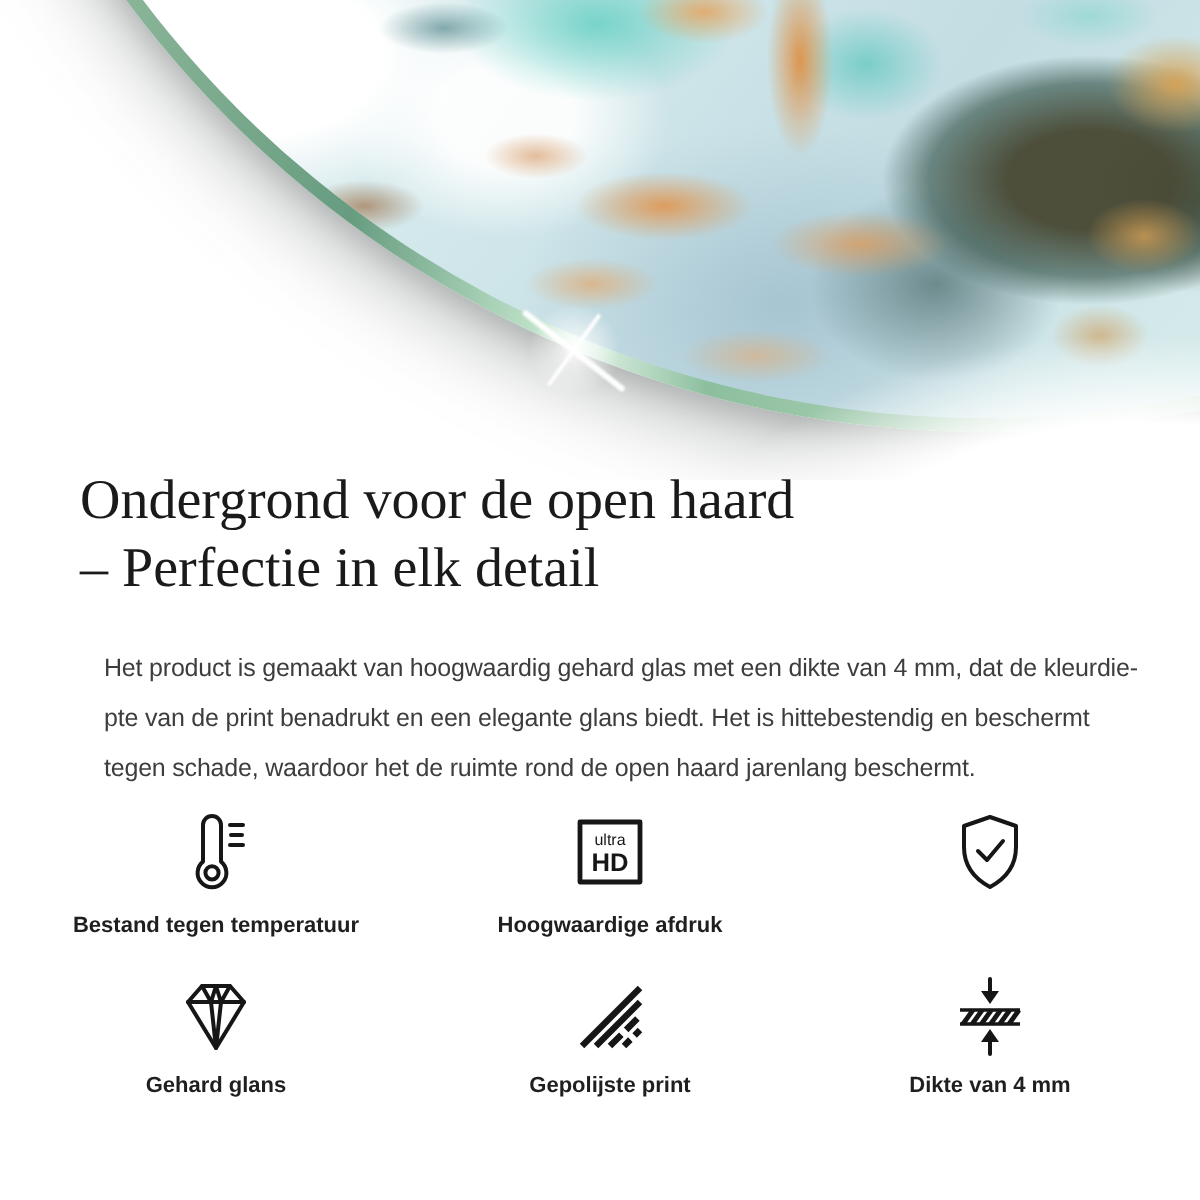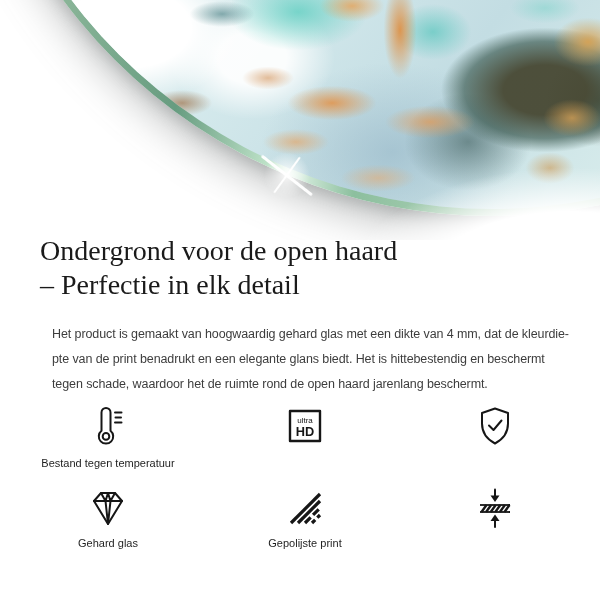--- a/index.html
+++ b/index.html
@@ -53,21 +53,21 @@
         font-weight:400;font-size:28px;line-height:34px;color:#1a1a1a;white-space:pre-line;}
   .desc{position:absolute;left:40px;top:310px;margin:12px;width:556px;font-size:12.5px;line-height:25px;
         letter-spacing:-0.1px;color:#3d3d3d;white-space:pre-line;}
 
   
   .cell{position:absolute;width:190px;text-align:center;}
   .c1{left:13px;}  .c2{left:210px;}  .c3{left:400px;}
   .rw1{top:403px;} .rw2{top:487px;}
   .icon-wrap{height:46px;display:flex;align-items:center;justify-content:center;}
   .rw2 .icon-wrap{height:42px;}
-  .label{margin-top:8px;font-size:11px;color:#1f1f1f;}
+  .label{margin-top:8px;font-size:11px;color:#1f1f1f;font-weight:bold;}
   .ic{stroke:#161616;fill:none;stroke-width:2;stroke-linecap:round;stroke-linejoin:round;}
   .ic .fill{fill:#161616;stroke:none;}
   .ic .bar{stroke-linecap:butt;}
 </style>
 </head>
 <body>
 
 <div class="page">
 
   <div class="hero">
@@ -103,41 +103,42 @@
     </div>
 
     <div class="cell c2 rw1">
       <div class="icon-wrap">
         <svg class="ic" width="44" height="44" viewBox="0 0 44 44">
           <rect x="7" y="7" width="30" height="30" stroke-width="2.4"></rect>
           <text class="fill" x="22" y="18.5" text-anchor="middle" font-size="8" font-family="Liberation Sans, sans-serif">ultra</text>
           <text class="fill" x="22" y="31.5" text-anchor="middle" font-size="12.8" font-weight="700" font-family="Liberation Sans, sans-serif">HD</text>
         </svg>
       </div>
+      <div class="label">Hoogwaardige afdruk</div>
     </div>
 
     <div class="cell c3 rw1">
       <div class="icon-wrap">
         <svg class="ic" width="44" height="44" viewBox="0 0 44 44">
           <path d="M22 4.5 L35 9 V19.5 C35 29.5 29.5 35.5 22 39.5 C14.5 35.5 9 29.5 9 19.5 V9 Z"></path>
           <polyline points="16,21.5 20.5,26 28.5,16.5"></polyline>
         </svg>
       </div>
     </div>
 
     <div class="cell c1 rw2">
       <div class="icon-wrap">
         <svg class="ic" width="44" height="44" viewBox="0 0 44 44">
           <path d="M8 15 L15 7 H29 L36 15 L22 38 Z"></path>
           <line x1="8" y1="15" x2="36" y2="15"></line>
           <path d="M15 7 L19.5 15 L22 7 L24.5 15 L29 7"></path>
           <path d="M19.5 15 L22 38 L24.5 15"></path>
         </svg>
       </div>
-      <div class="label">Gehard glas</div>
+      <div class="label">Gehard glans</div>
     </div>
 
     <div class="cell c2 rw2">
       <div class="icon-wrap">
         <svg class="ic" width="44" height="44" viewBox="0 0 44 44">
           <line class="bar" x1="8" y1="37" x2="37" y2="8" stroke-width="3.2"></line>
           <line class="bar" x1="15" y1="37" x2="37" y2="15" stroke-width="3.2"></line>
           <line class="bar" x1="22" y1="37" x2="37" y2="22" stroke-width="3.2" stroke-dasharray="8 3.4"></line>
           <line class="bar" x1="29" y1="37" x2="37" y2="29" stroke-width="3.2" stroke-dasharray="4.5 3"></line>
         </svg>
@@ -155,16 +156,17 @@
           <line class="bar" x1="8.5" y1="26" x2="13.5" y2="19" stroke-width="2.4"></line>
           <line class="bar" x1="13.1" y1="26" x2="18.1" y2="19" stroke-width="2.4"></line>
           <line class="bar" x1="17.7" y1="26" x2="22.7" y2="19" stroke-width="2.4"></line>
           <line class="bar" x1="22.3" y1="26" x2="27.3" y2="19" stroke-width="2.4"></line>
           <line class="bar" x1="26.9" y1="26" x2="31.9" y2="19" stroke-width="2.4"></line>
           <line class="bar" x1="31.5" y1="26" x2="36.5" y2="19" stroke-width="2.4"></line>
           <line x1="22" y1="41" x2="22" y2="34.5"></line>
           <path class="fill" d="M17.5 35 L26.5 35 L22 28.5 Z"></path>
         </svg>
       </div>
+      <div class="label">Dikte van 4 mm</div>
     </div>
 
   </div>
 </div>
 
 </body></html>

